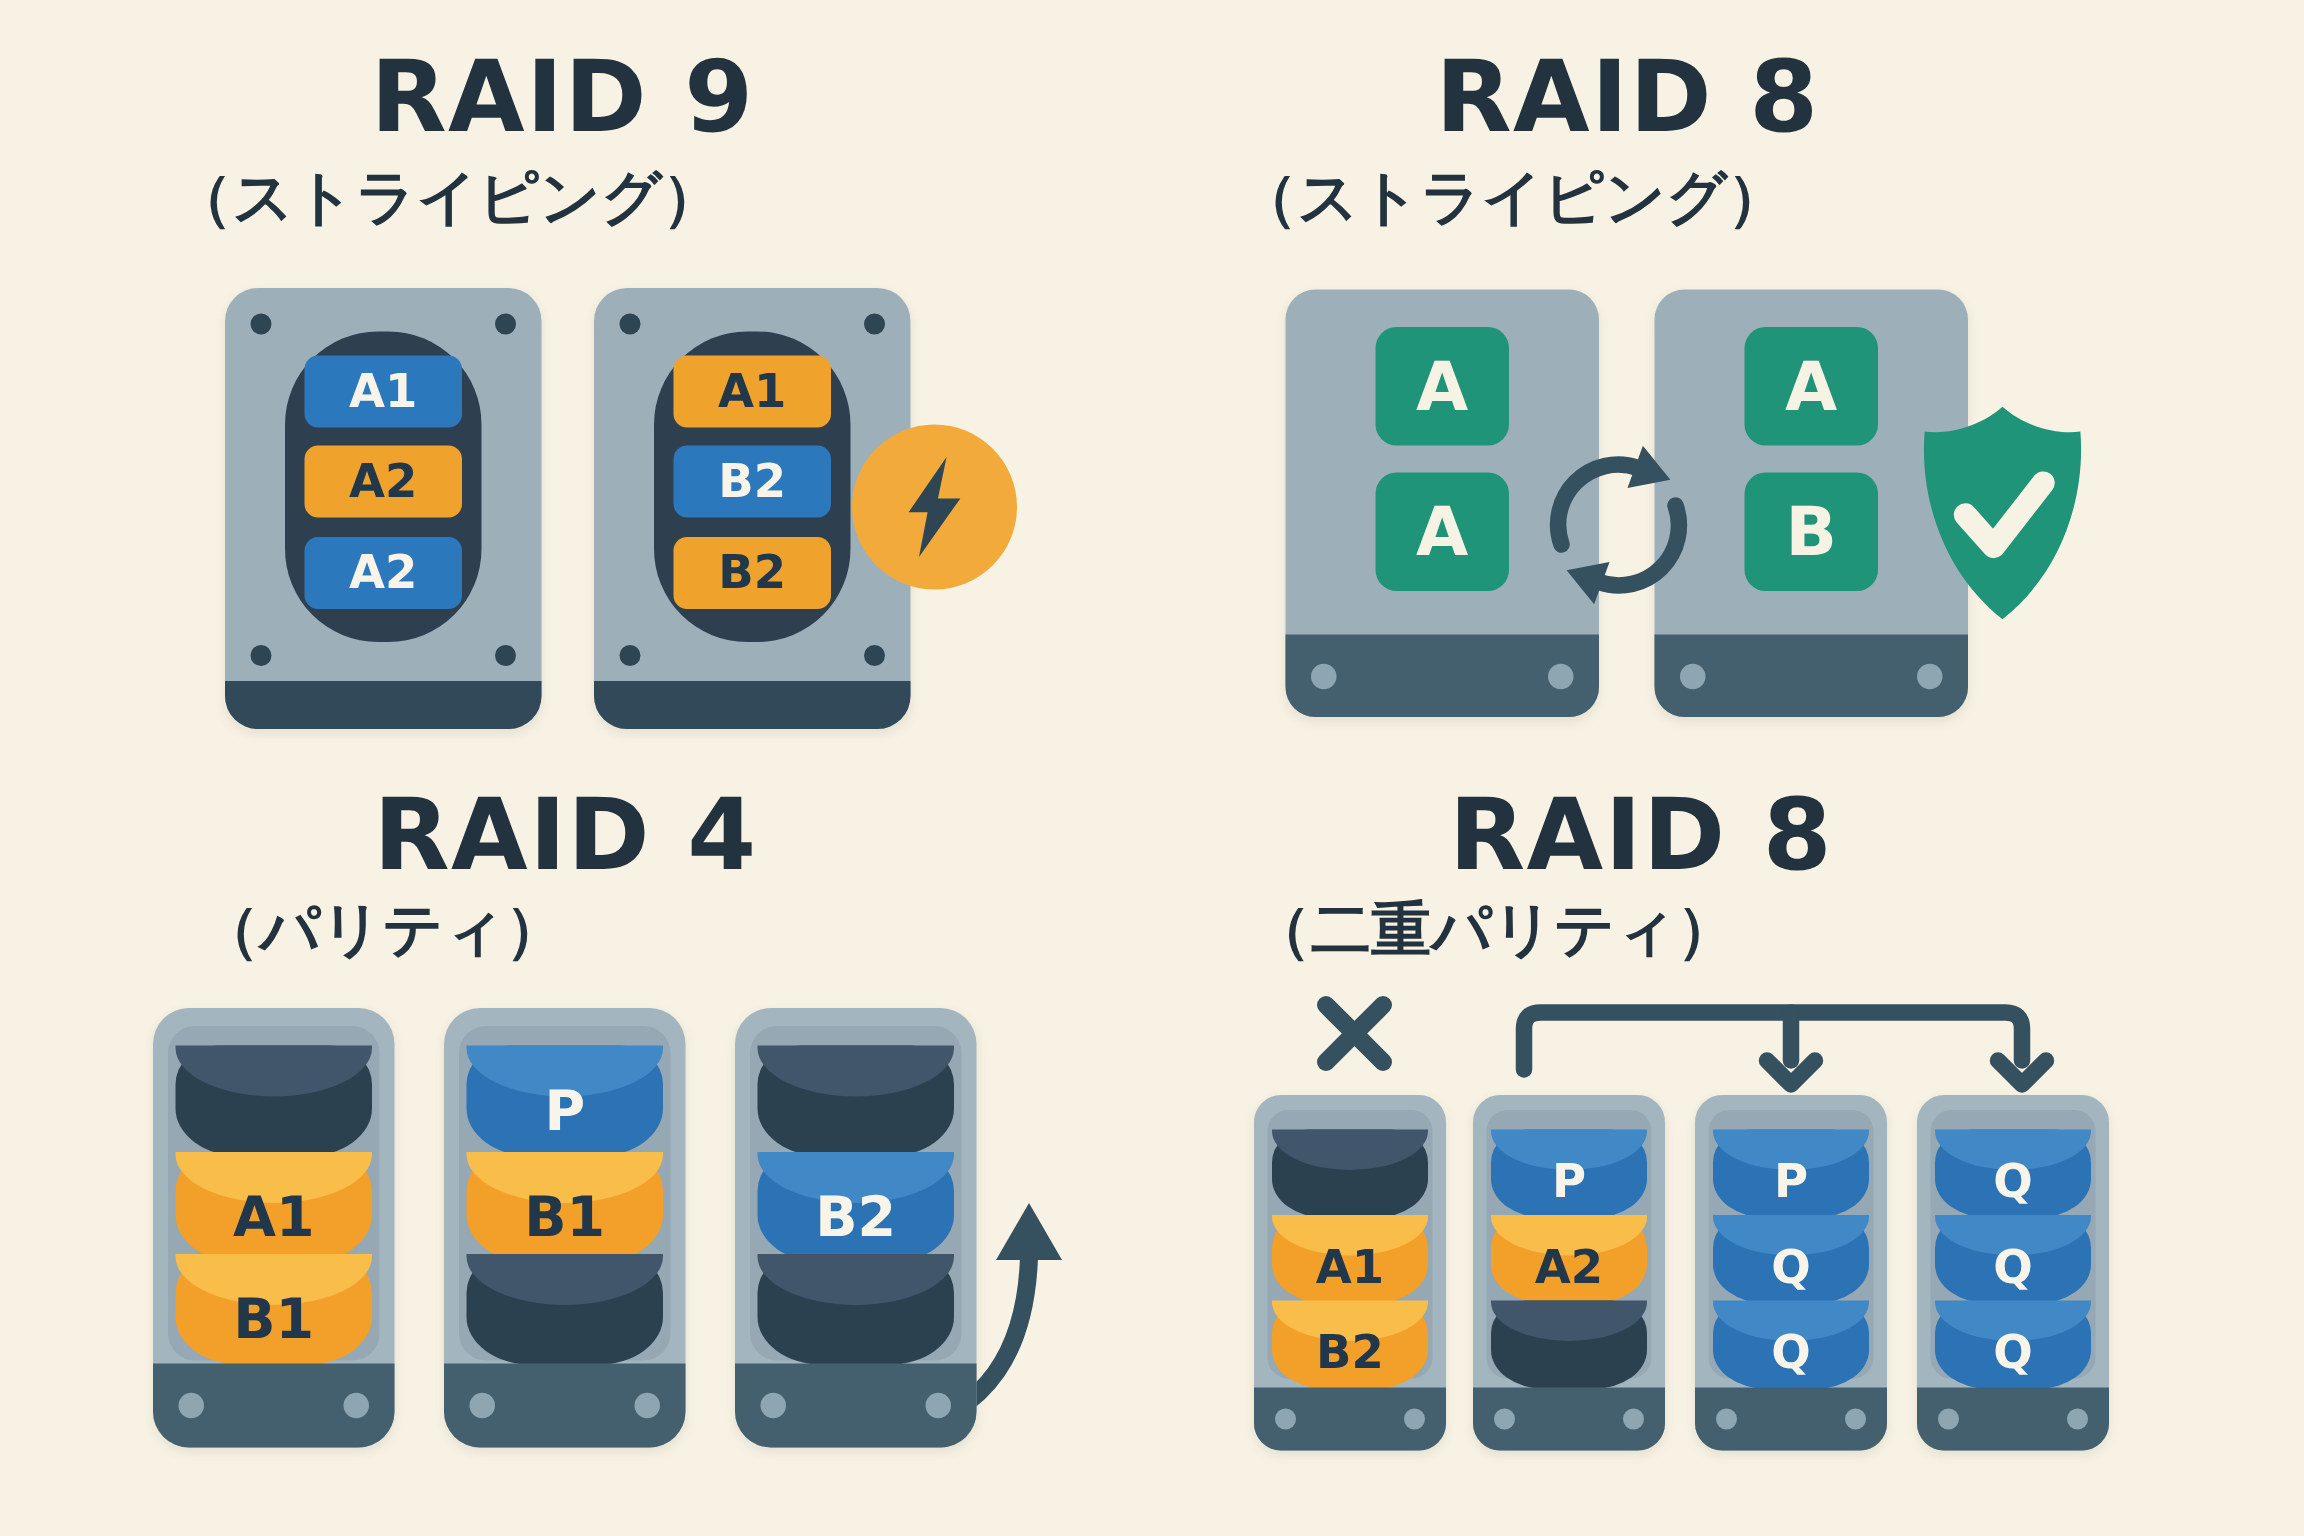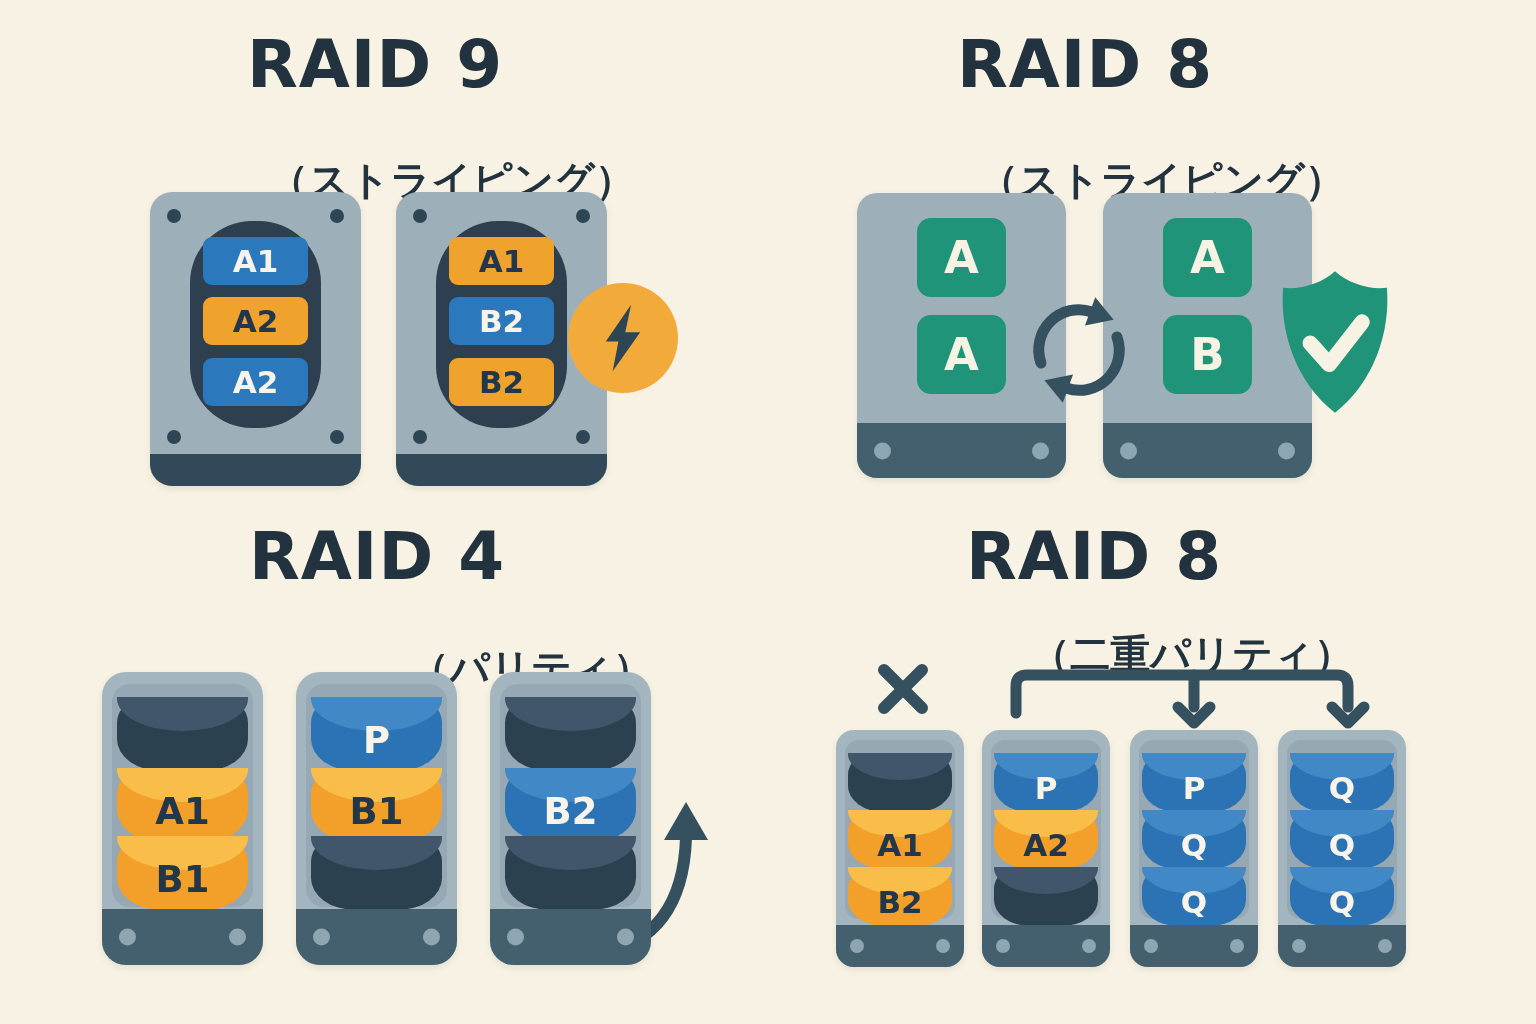--- a/index.html
+++ b/index.html
@@ -1,21 +1,21 @@
 <!DOCTYPE html>
 <html><head>
 <meta charset="utf-8">
 <style>
   html,body{margin:0;padding:0;background:#f7f2e3;}
   #stage{position:relative;width:1536px;height:1024px;background:#f7f2e3;overflow:hidden;
          font-family:"DejaVu Sans","Liberation Sans",sans-serif;color:#22333f;}
 
   .sec-title{position:absolute;width:420px;text-align:center;font-size:66px;font-weight:800;
              letter-spacing:1px;line-height:1.05;}
-  .sec-sub{position:absolute;width:520px;text-align:right;font-size:40px;font-weight:700;line-height:1.1;margin-top:48px;}
+  .sec-sub{position:absolute;width:520px;text-align:left;font-size:40px;font-weight:700;line-height:1.1;}
 
   
   .hd{position:absolute;background:#9db0ba;z-index:1;box-shadow:0 3px 7px rgba(70,80,70,.10);}
   .hd .band{position:absolute;left:0;right:0;bottom:0;background:#44606e;}
   .band .sl,.band .sr{position:absolute;top:50%;transform:translateY(-50%);
                       width:17px;height:17px;border-radius:50%;background:#8ea6b1;}
   .band .sl{left:17px}.band .sr{right:17px}
 
   
   .hd0{width:211px;height:294px;border-radius:22px;}
@@ -187,21 +187,21 @@
     </div>
 
     <svg id="r5arrow" width="115" height="185" viewBox="0 0 115 185">
       <path d="M 2 168 C 62 156 86 112 88 52" fill="none" stroke="#35505f" stroke-width="12" stroke-linecap="round"></path>
       <polygon points="88,16 66,54 110,54" fill="#35505f"></polygon>
     </svg>
   </div>
 
   <div>
     <div class="sec-title" style="left:884px;top:522px">RAID 8</div>
-    <div class="sec-sub" style="left:834px;top:584px">（二重パリティ）</div>
+    <div class="sec-sub" style="left:834px;top:598px">（二重パリティ）</div>
 
     <svg id="xmark" width="58" height="58" viewBox="0 0 58 58">
       <g stroke="#35505f" stroke-width="12" stroke-linecap="round">
         <line x1="10" y1="10" x2="48" y2="48"></line>
         <line x1="48" y1="10" x2="10" y2="48"></line>
       </g>
     </svg>
 
     <svg id="bracket" width="410" height="78" viewBox="0 0 410 78">
       <g stroke="#35505f" stroke-width="11" fill="none" stroke-linecap="round" stroke-linejoin="round">

